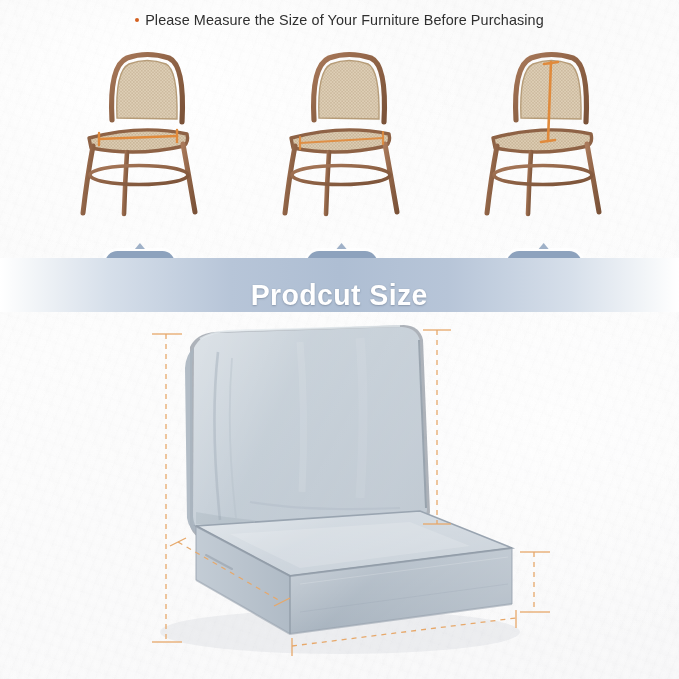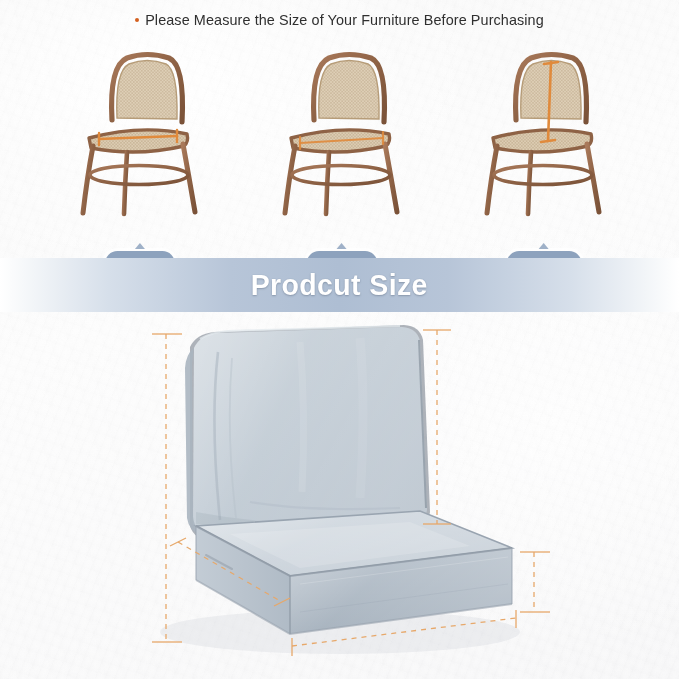--- a/index.html
+++ b/index.html
@@ -129,21 +129,21 @@
       #ffffff 0%,
       #f2f5f8 5%,
       #d6dfea 16%,
       #b7c5d8 34%,
       #aebed3 50%,
       #b7c5d8 66%,
       #d6dfea 84%,
       #f2f5f8 95%,
       #ffffff 100%);
     display: flex;
-    align-items: center;
+    align-items: flex-end;
     justify-content: center;
   }
   .banner-title {
     color: #ffffff;
     font-size: 30px;
     font-weight: bold;
     letter-spacing: .4px;
     text-shadow: 0 1px 2px rgba(90,105,125,.45), 0 0 1px rgba(110,125,145,.4);
     font-family: "Liberation Sans", sans-serif;
     transform: scaleX(.95);

